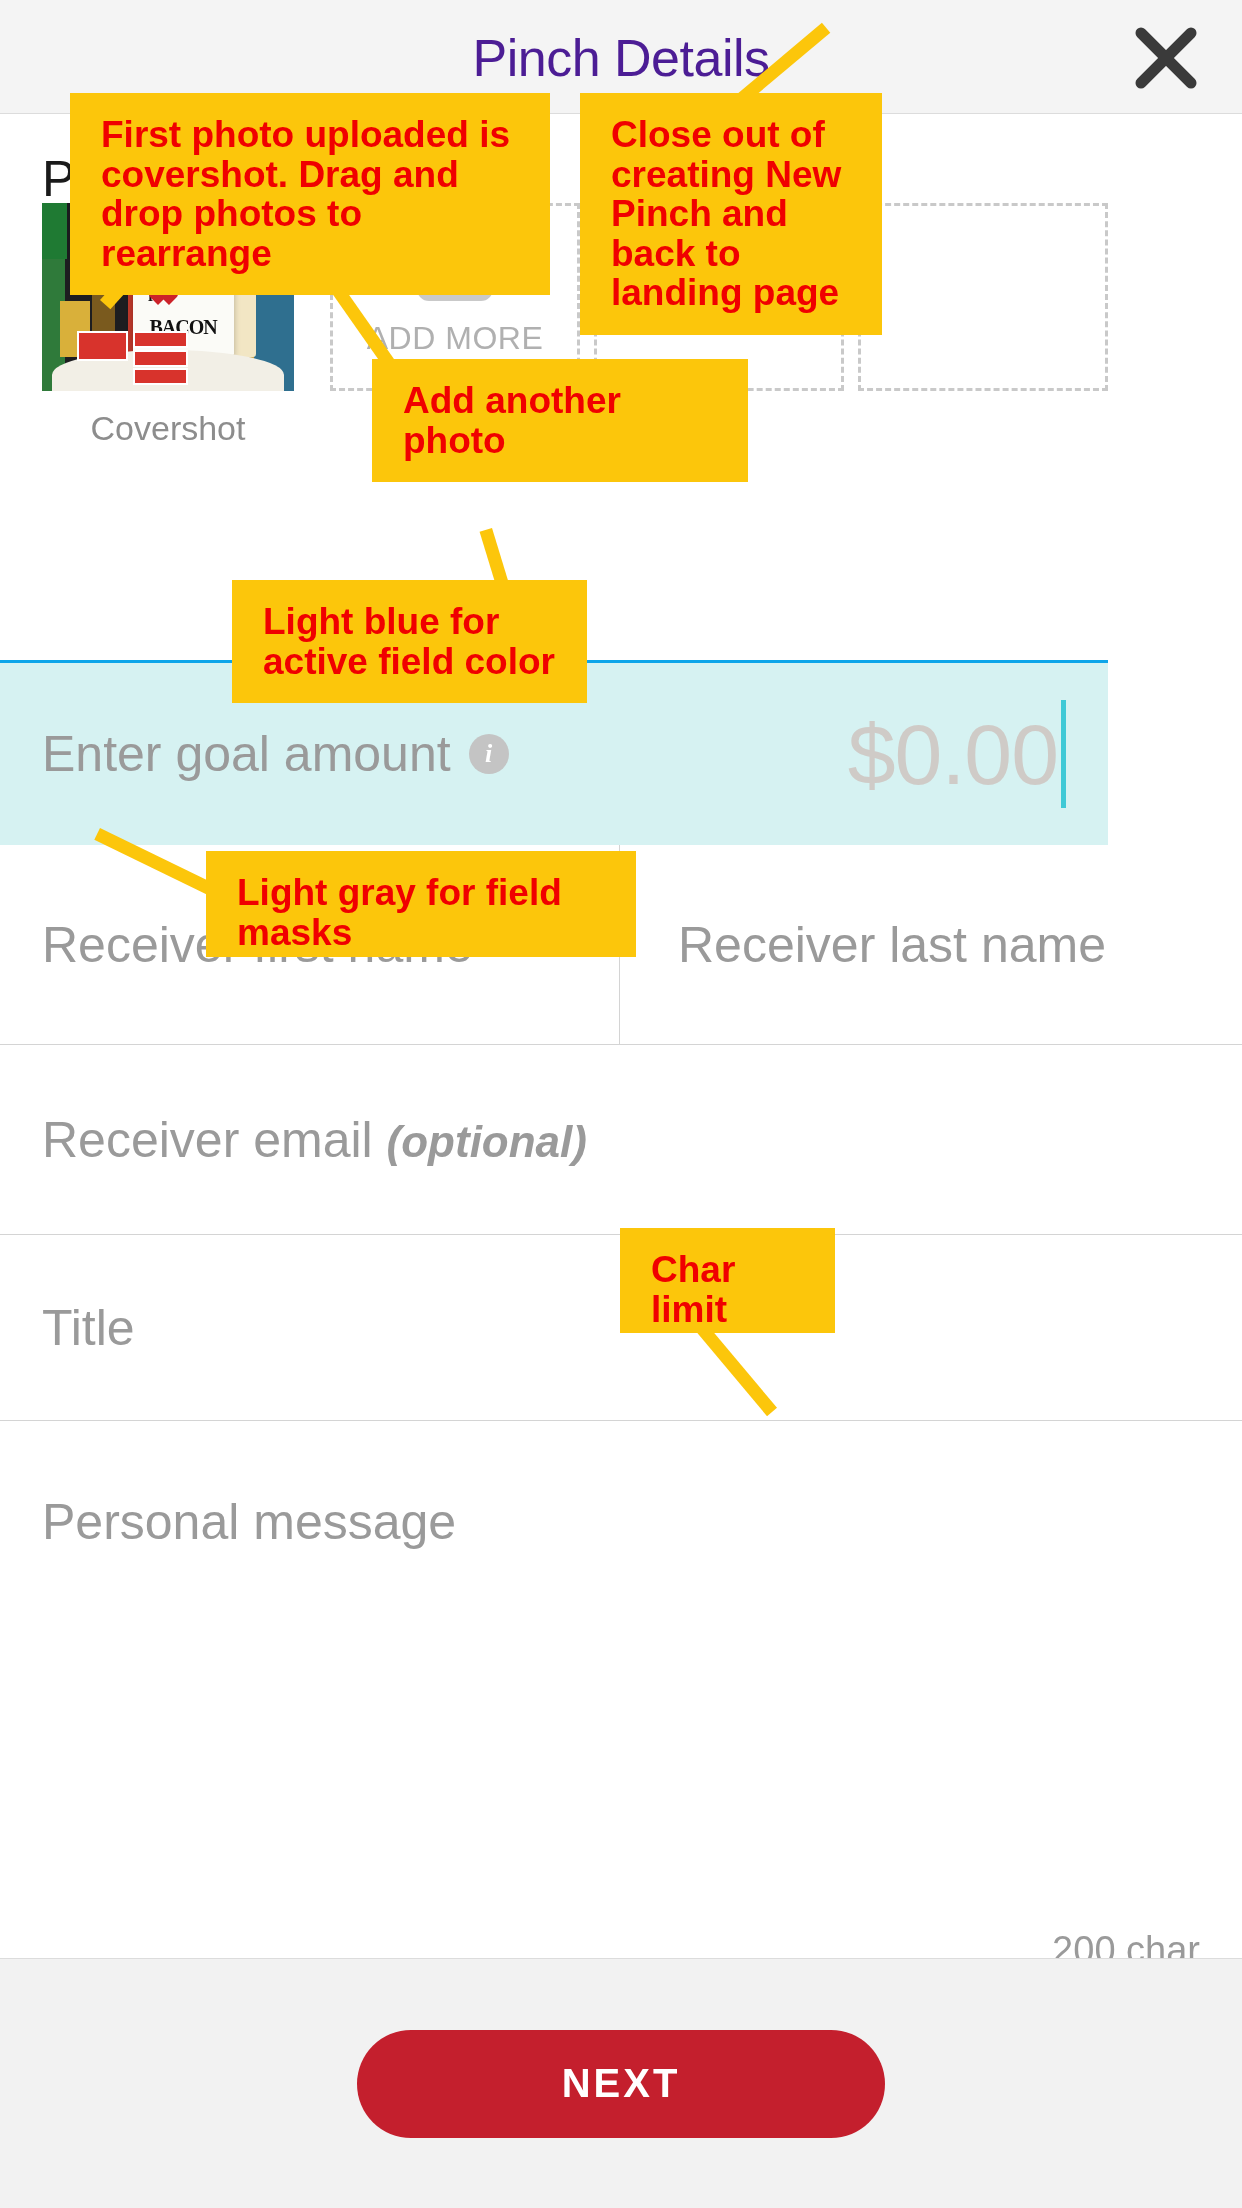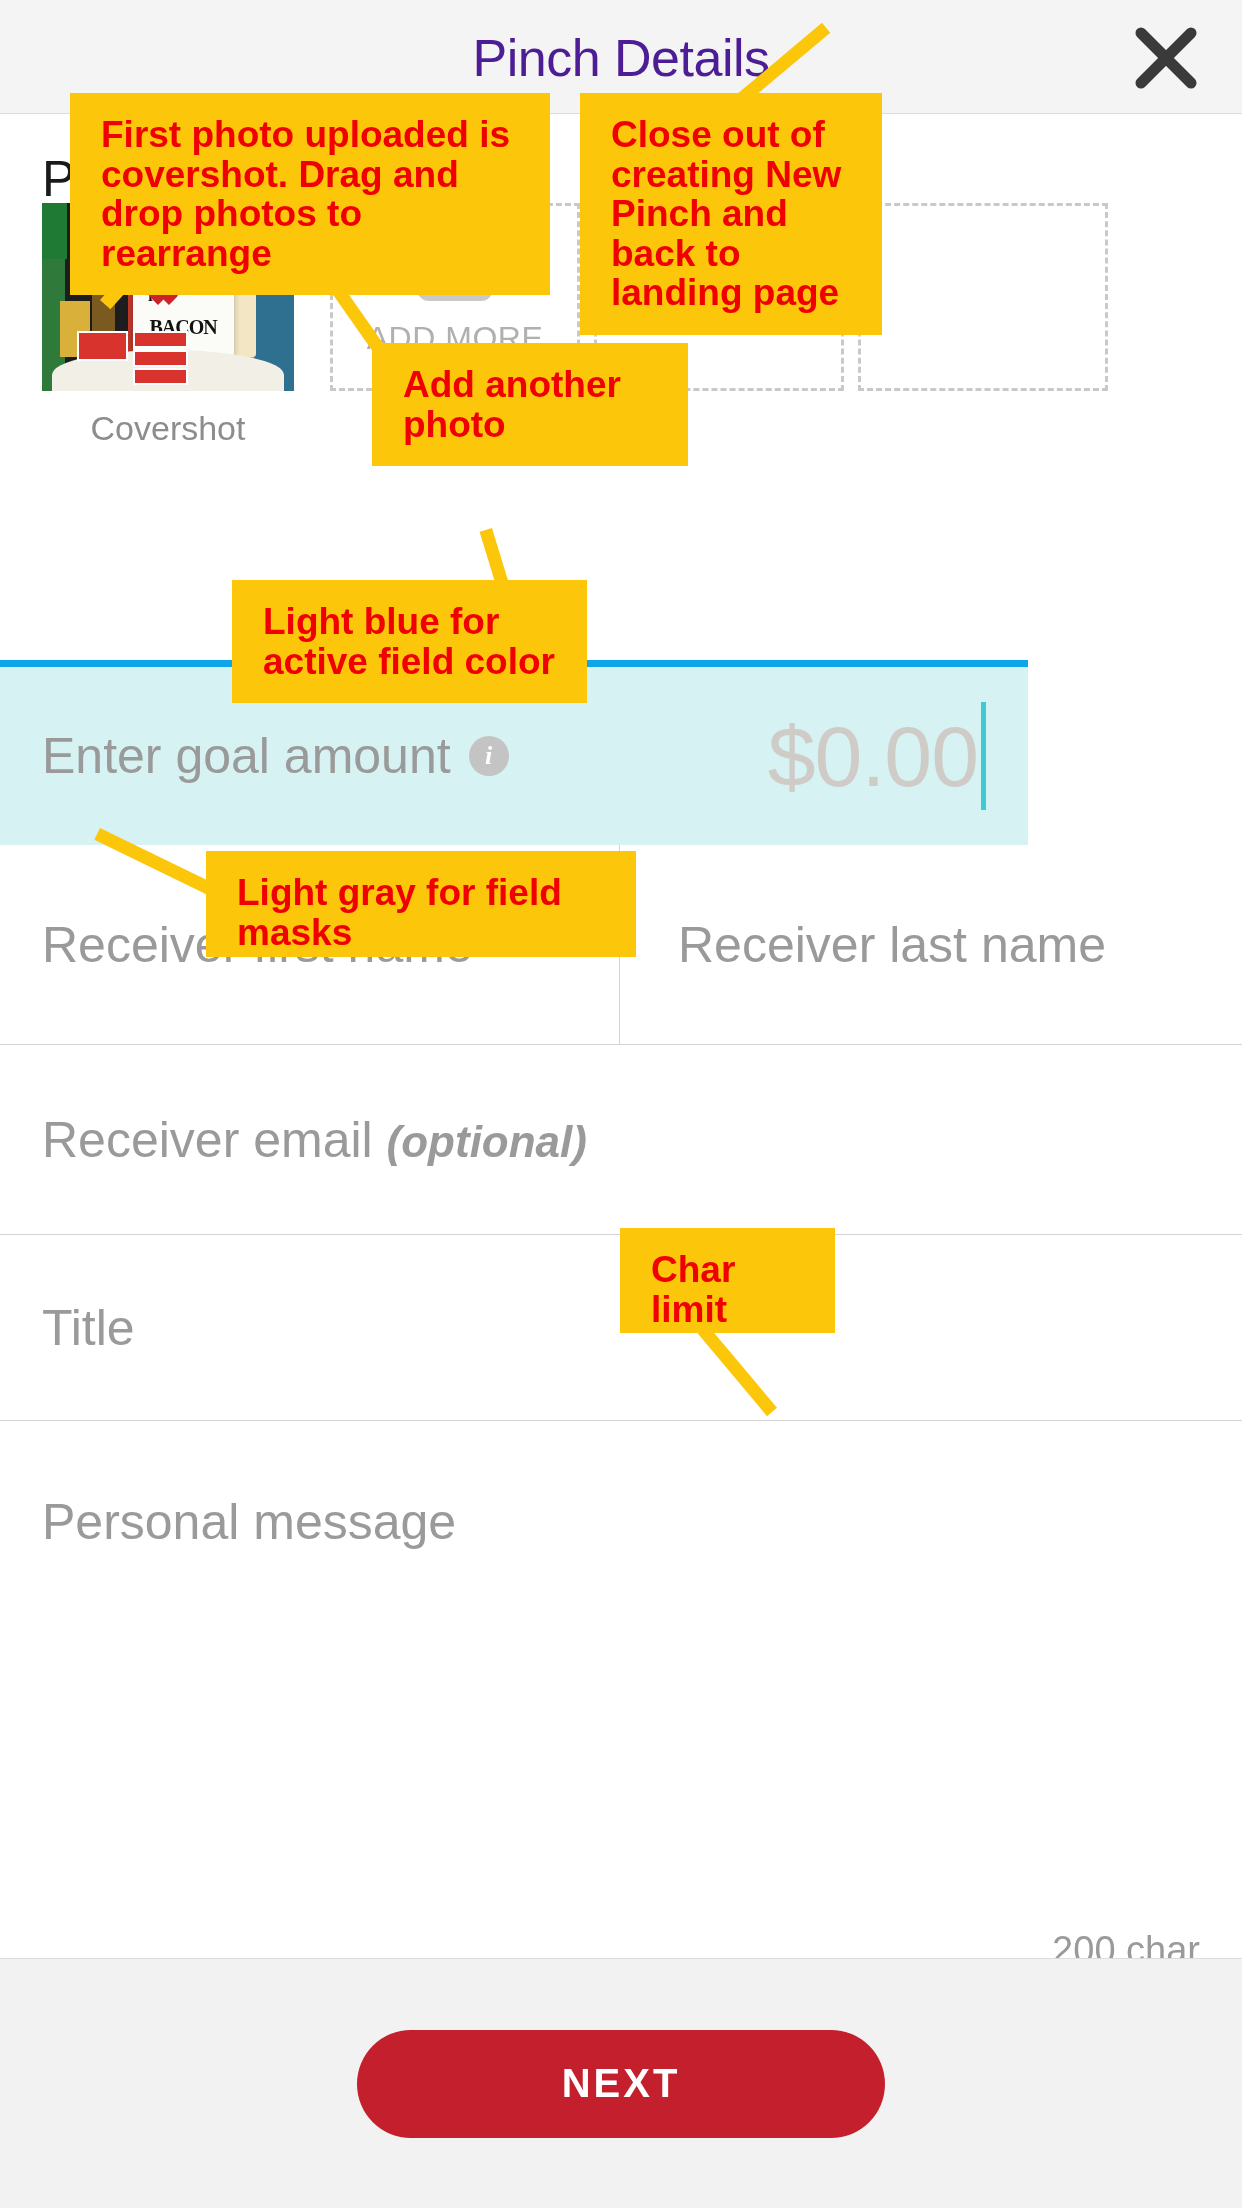--- a/index.html
+++ b/index.html
@@ -101,23 +101,23 @@
   .add-more-text { font-size:32px; color:#b0b0b0; letter-spacing:.5px; }
   .slot {
     position:absolute; top:88px; width:250px; height:188px;
     border:3px dashed #c9c9c9;
   }
   .slot-2 { left:594px; }
   .slot-3 { left:858px; }
 
   
   .goal-row {
-    position:absolute; left:0; top:660px; width:1028px; height:185px;
+    position:absolute; left:0; top:660px; width:1108px; height:185px;
     background:#d6f2f2;
-    border-top:7px solid #0ea5e9;
+    border-top:3px solid #0ea5e9;
     display:flex; align-items:center;
   }
   .goal-label {
     position:absolute; left:42px; top:50%; transform:translateY(-50%);
     font-size:50px; color:#9a9a9a; display:flex; align-items:center; gap:18px;
   }
   .info-icon {
     width:40px; height:40px; border-radius:50%; background:#c4c4c4;
     color:#ffffff; font-size:26px; font-weight:700;
     font-family:"Liberation Serif",serif; font-style:italic;
@@ -290,20 +290,20 @@
   <div class="leader" style="left:730px; top:100px; width:120px; height:13px; transform:rotate(-40deg);"></div>
   <div class="leader" style="left:340px; top:282px; width:110px; height:13px; transform:rotate(55deg);"></div>
   <div class="leader" style="left:492px; top:528px; width:82px; height:13px; transform:rotate(73deg);"></div>
   <div class="leader" style="left:100px; top:828px; width:140px; height:13px; transform:rotate(26deg);"></div>
   <div class="leader" style="left:705px; top:1322px; width:112px; height:13px; transform:rotate(50deg);"></div>
 
   <div class="callout" style="left:70px; top:93px; width:480px;">First photo uploaded is covershot. Drag and drop photos to rearrange</div>
 
   <div class="callout" style="left:580px; top:93px; width:302px;">Close out of creating New Pinch and back to landing page</div>
 
-  <div class="callout" style="left:372px; top:343px; width:316px;">Add another photo</div>
+  <div class="callout" style="left:372px; top:359px; width:376px;">Add another photo</div>
 
   <div class="callout" style="left:206px; top:851px; width:430px; height:106px;">Light gray for field masks</div>
 
   <div class="callout" style="left:232px; top:580px; width:355px;">Light blue for active field color</div>
 
   <div class="callout" style="left:596px; top:1228px; width:215px; height:105px;margin-left:24px;">Char limit</div>
 </div>
 
 </body></html>

